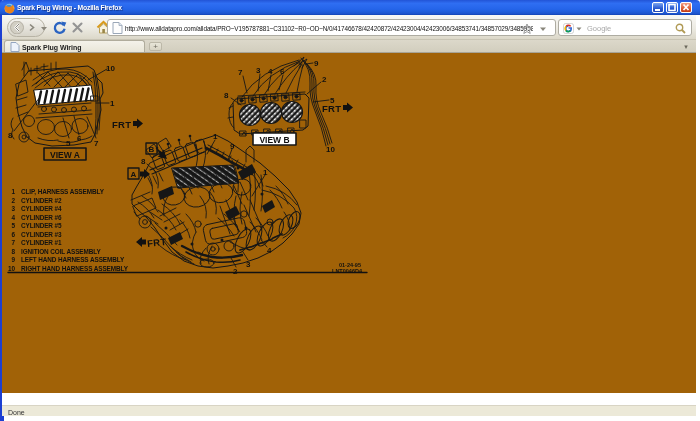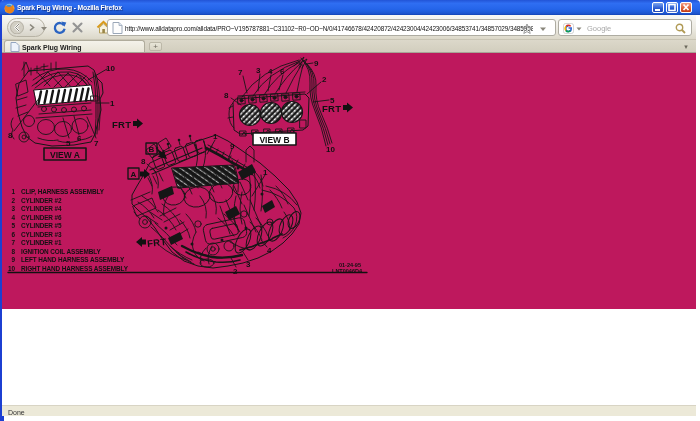--- a/index.html
+++ b/index.html
@@ -35,21 +35,21 @@
   background:linear-gradient(#dcd8ca,#d2cebe); border-bottom:1px solid #a8a496; }
 #tab { position:absolute; left:2px; top:0px; width:141px; height:12px;
   background:linear-gradient(#f4f2ea,#e9e6d8); border:1px solid #b0ac9c; border-bottom:none;
   border-radius:3px 3px 0 0; }
 #tabtxt { position:absolute; left:17px; top:2.5px; font-size:7px; font-weight:bold; color:#222; letter-spacing:-0.05px; }
 #newtab { position:absolute; left:147px; top:2px; width:13px; height:9px; color:#6b685c;
   font-size:8px; text-align:center; line-height:8px; border:1px solid #bcb8a8; border-radius:2px; background:linear-gradient(#e8e5d8,#d8d4c4); }
 #tablist { position:absolute; right:4px; top:2px; width:12px; height:10px; color:#6b685c;
   font-size:7px; text-align:center; line-height:9px; }
 
-#content { position:absolute; left:2px; top:53px; width:694px; height:256px; background:#be185d; }
+#content { position:absolute; left:2px; top:53px; width:694px; height:340px; background:#a16207; }
 
 #statusbar { position:absolute; left:2px; top:405px; width:694px; height:11px;
   background:#ece9d8; border-top:1px solid #d8d4c4; }
 #statusbar span { position:absolute; left:6px; top:3px; font-size:7px; color:#333; }
 #bl { left:0; top:12px; width:2px; height:409px; background:#1c3fd2; }
 #br { left:696px; top:12px; width:4px; height:409px; background:#1c3fd2; }
 </style>
 </head>
 <body>
 <div id="win">

